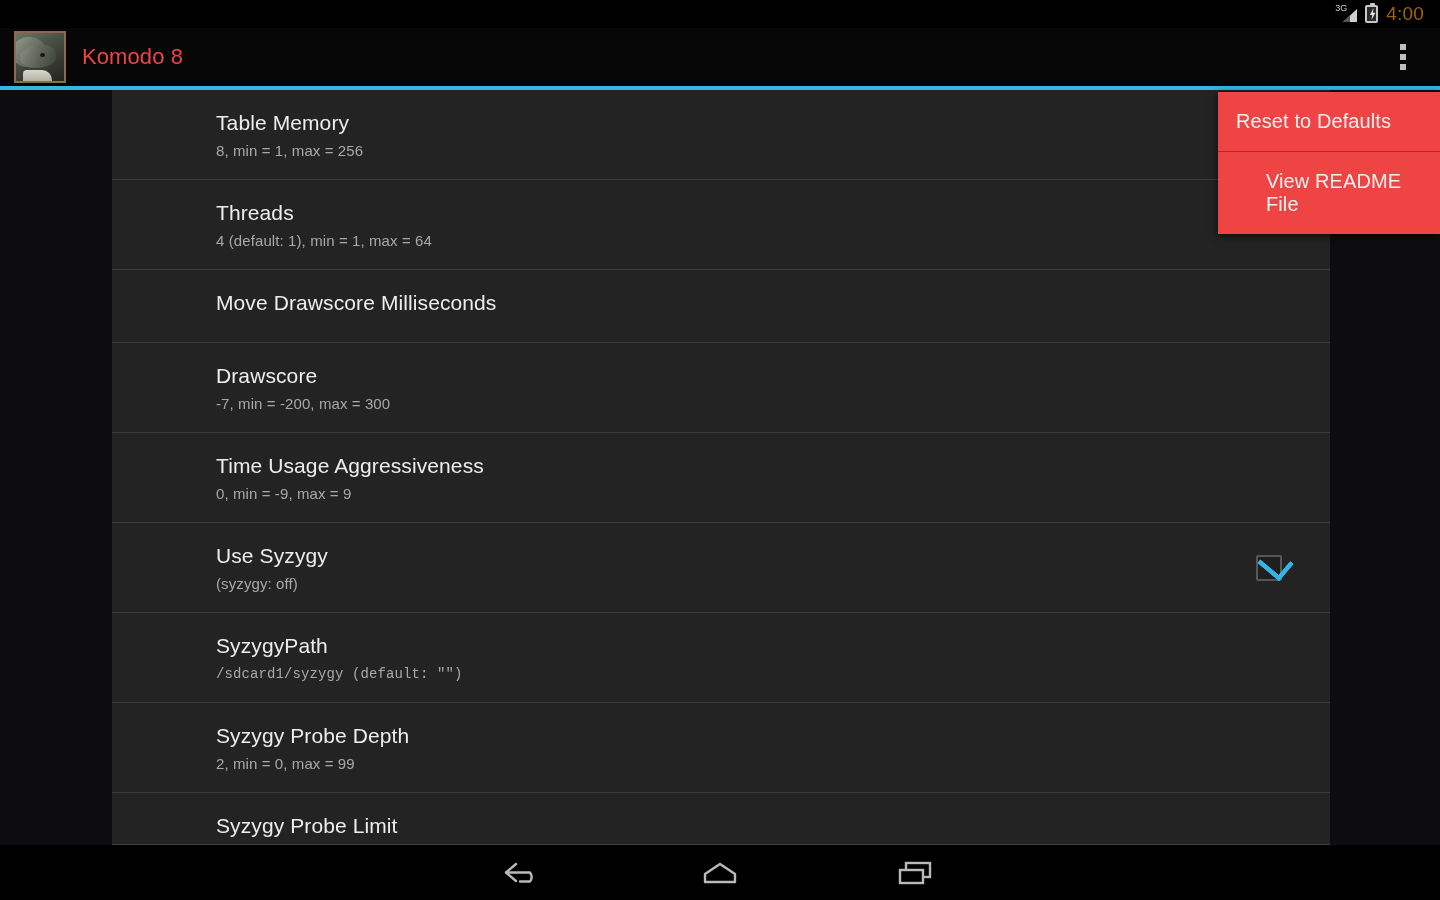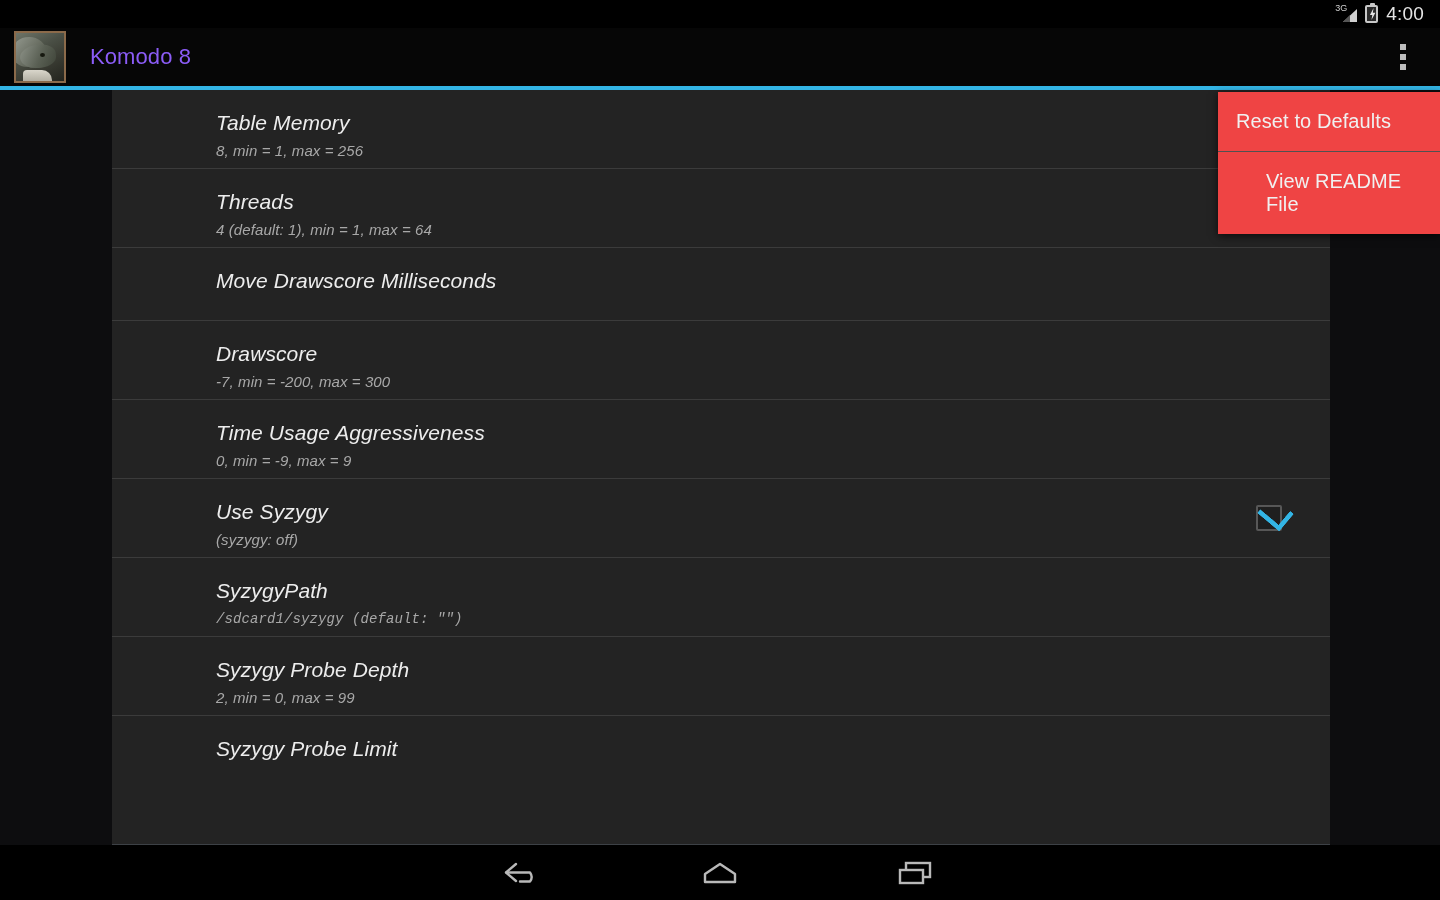--- a/index.html
+++ b/index.html
@@ -21,21 +21,21 @@
   .sb-signal .bars { position:absolute; right:0; bottom:1px; width:14px; height:13px; }
   .sb-signal .g { position:absolute; left:0; top:-1px; font-size:9px; color:#cfcfcf;
                   font-family:"Liberation Sans", sans-serif; line-height:9px; }
   .sb-batt { position:relative; width:13px; height:18px; border:2px solid #c8c8c8;
              border-radius:2px; background:#2a2a2a; }
   .sb-batt:before { content:""; position:absolute; left:3px; top:-4px; width:5px; height:3px;
                     background:#c8c8c8; border-radius:1px; }
   .sb-batt .bolt { position:absolute; left:2px; top:1px; width:7px; height:12px;
                    background:#e6e6e6;
                    clip-path:polygon(62% 0, 10% 58%, 44% 58%, 32% 100%, 88% 40%, 52% 40%); }
-  #status-time { color:#e5e5e5; font-size:19px; letter-spacing:0.2px; }
+  #status-time { color:#a16207; font-size:19px; letter-spacing:0.2px; }
 
   
   #action-bar {
     position:absolute; left:0; top:28px; width:1440px; height:58px;
     background:#060606; display:flex; align-items:center;
   }
   #app-icon {
     width:52px; height:52px; margin-left:14px; border:2px solid #8b6a4a;
     background:linear-gradient(150deg,#6e7468 0%,#4a4f45 38%,#3b3d34 62%,#23241e 100%);
     position:relative; overflow:hidden; flex:none;
@@ -43,38 +43,37 @@
   #app-icon .head { position:absolute; left:8%; top:26%; width:74%; height:48%;
     background:linear-gradient(120deg,#8d9288,#5a6054 55%,#3e4338);
     border-radius:50% 42% 44% 50%; transform:rotate(-6deg); }
   #app-icon .body { position:absolute; left:-8%; top:8%; width:70%; height:62%;
     background:linear-gradient(130deg,#979c92,#656a5e 60%,#42463c);
     border-radius:50% 50% 40% 45%; }
   #app-icon .claw { position:absolute; left:14%; bottom:0; width:60%; height:22%;
     background:linear-gradient(180deg,#d9d6cb,#b3b0a3); border-radius:4px 10px 0 0; }
   #app-icon .eye { position:absolute; left:50%; top:42%; width:5px; height:4px;
     background:#16180f; border-radius:50%; }
-  #app-title { color:#8b5cf6; font-size:22px; margin-left:24px; letter-spacing:0.1px; }
+  #app-title { color:#ef4444; font-size:22px; margin-left:16px; letter-spacing:0.1px; }
   #overflow-button {
     position:absolute; right:14px; top:0; height:58px; width:46px;
     display:flex; flex-direction:column; align-items:center; justify-content:center; gap:4px;
   }
   #overflow-button i { display:block; width:6px; height:6px; background:#bdbdbd; }
   #accent-line { position:absolute; left:0; top:86px; width:1440px; height:4px; background:#33b5e5; }
 
   
   #panel {
     position:absolute; left:112px; top:90px; width:1218px; height:755px;
     background:#232323; overflow:hidden;
     border-bottom:1px solid #3d4146;
   }
   .pref-row {
-    position:relative; padding:20px 0 7px 104px; border-bottom:1px solid #3b3b3b;
+    position:relative; padding:20px 0 18px 104px; border-bottom:1px solid #3b3b3b;
     min-height:73px;
-    font-style:italic;
   }
   .pref-row:last-child { border-bottom:none; }
   .pref-title { color:#ededed; font-size:21px; line-height:26px; letter-spacing:0.1px; }
   .pref-summary { color:#a8a8a8; font-size:15px; line-height:20px; margin-top:5px; letter-spacing:0.1px; }
   .pref-summary.mono { font-family:"Liberation Mono", "DejaVu Sans Mono", monospace; font-size:14px; }
   .checkbox {
     position:absolute; right:48px; top:50%; transform:translateY(-50%);
     width:26px; height:26px; border:2px solid #575757; border-radius:2px;
     background:#1f1f1f;
   }

